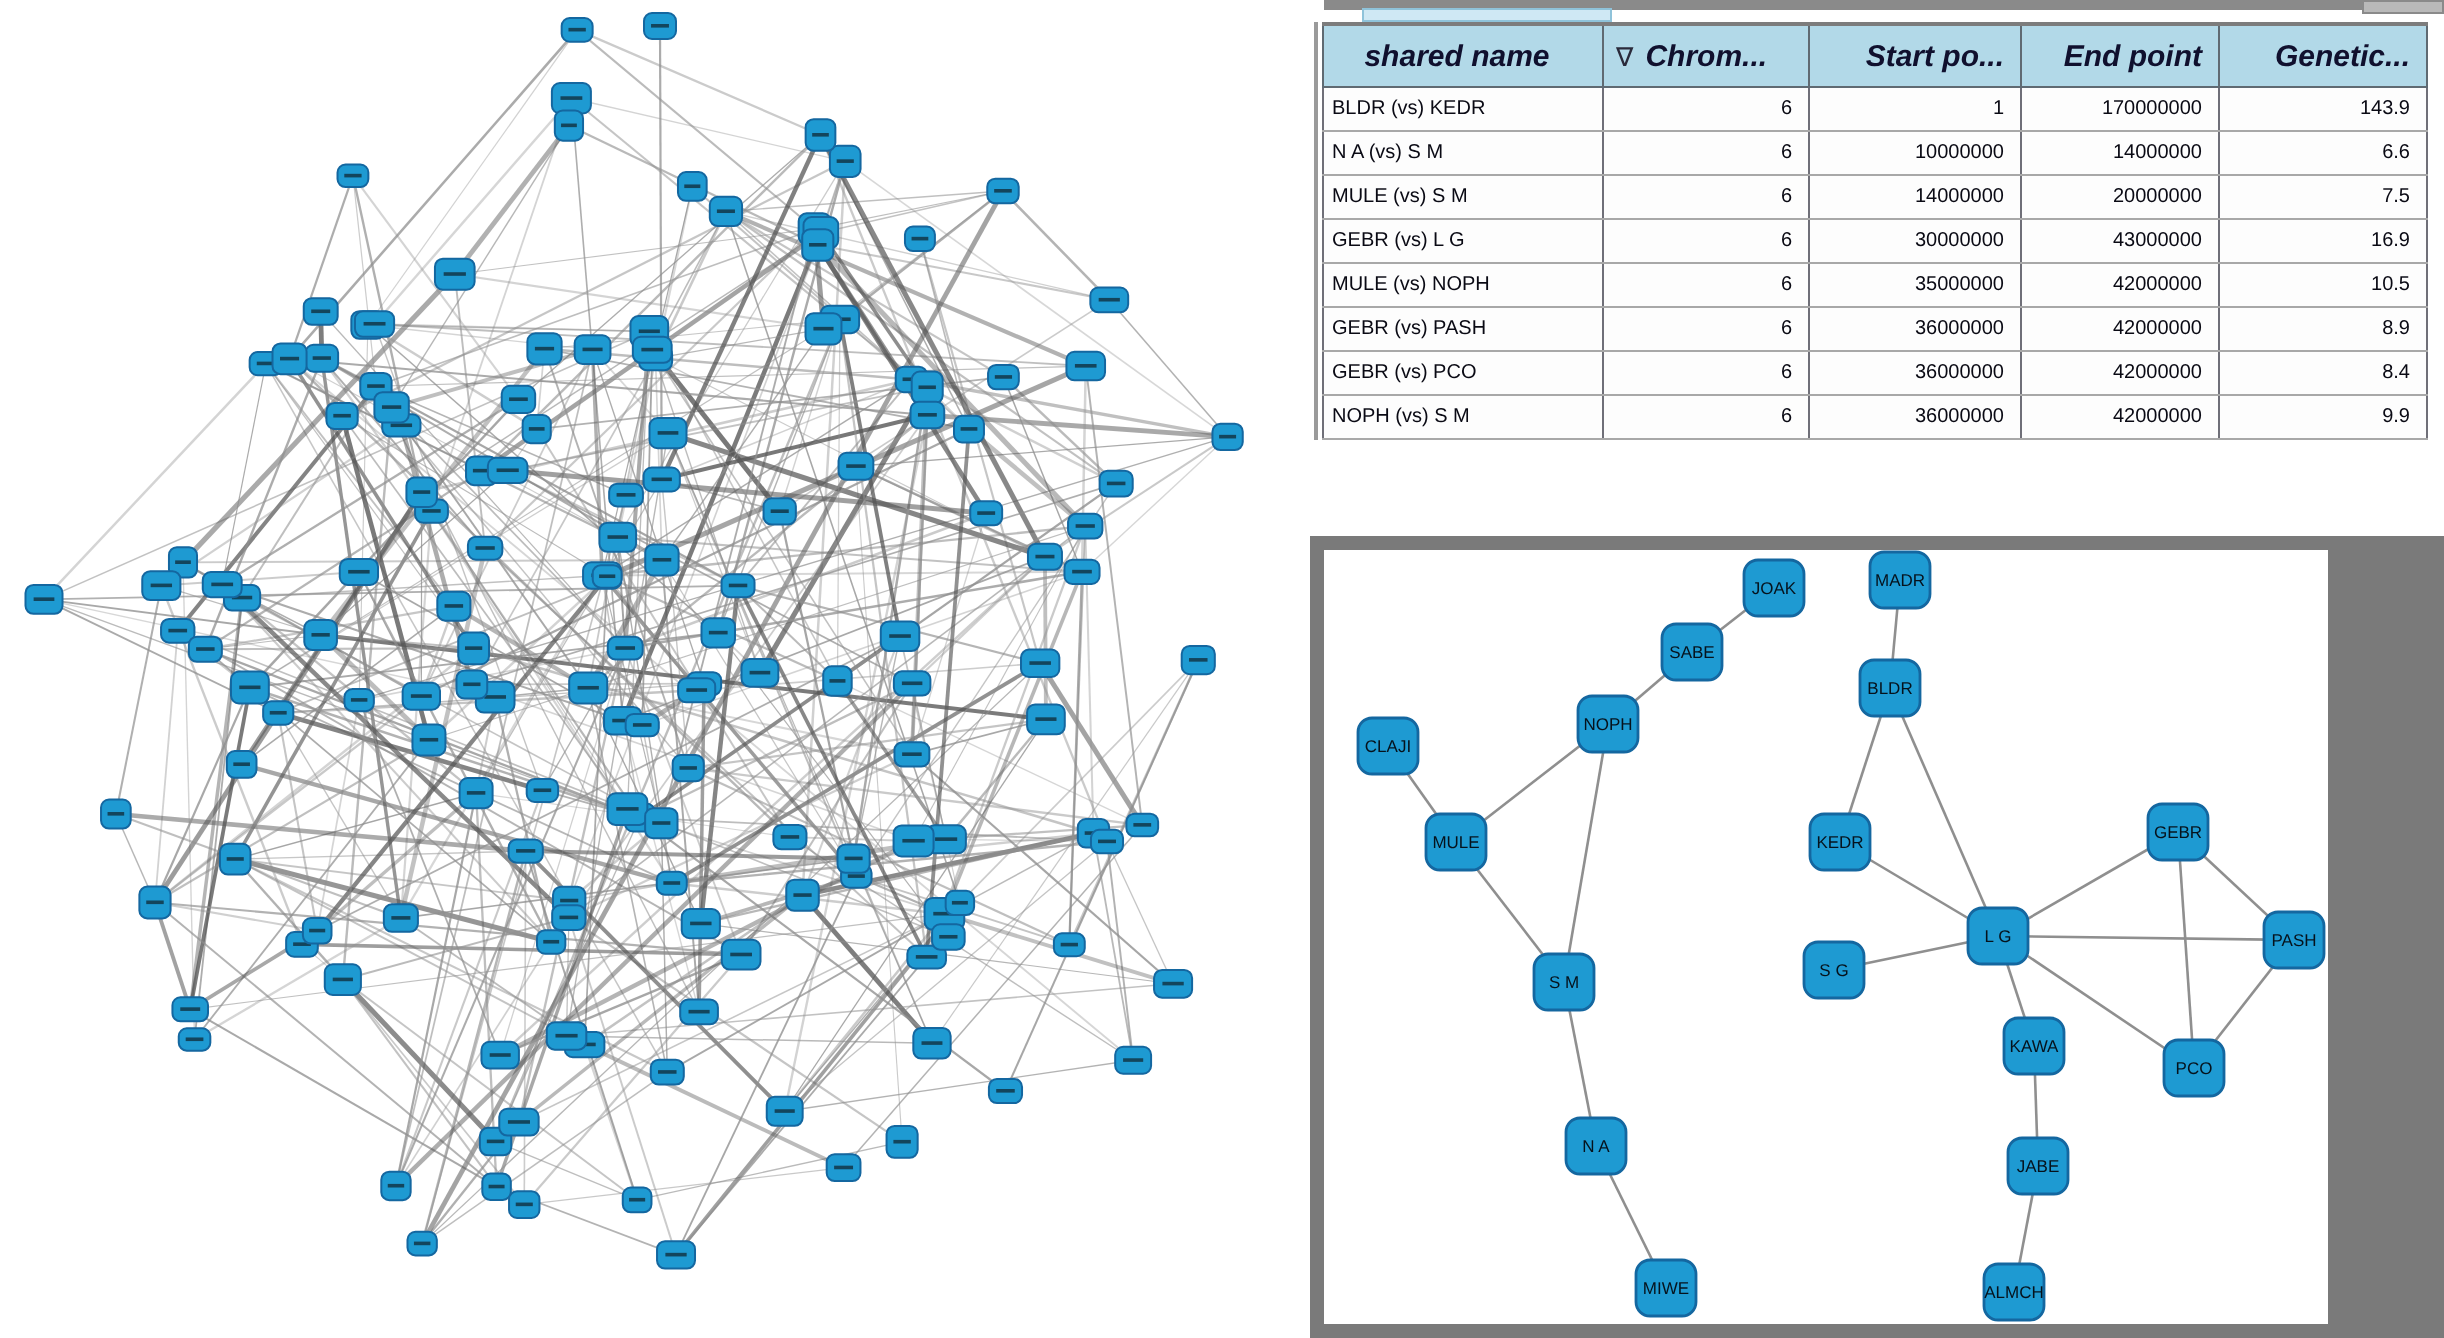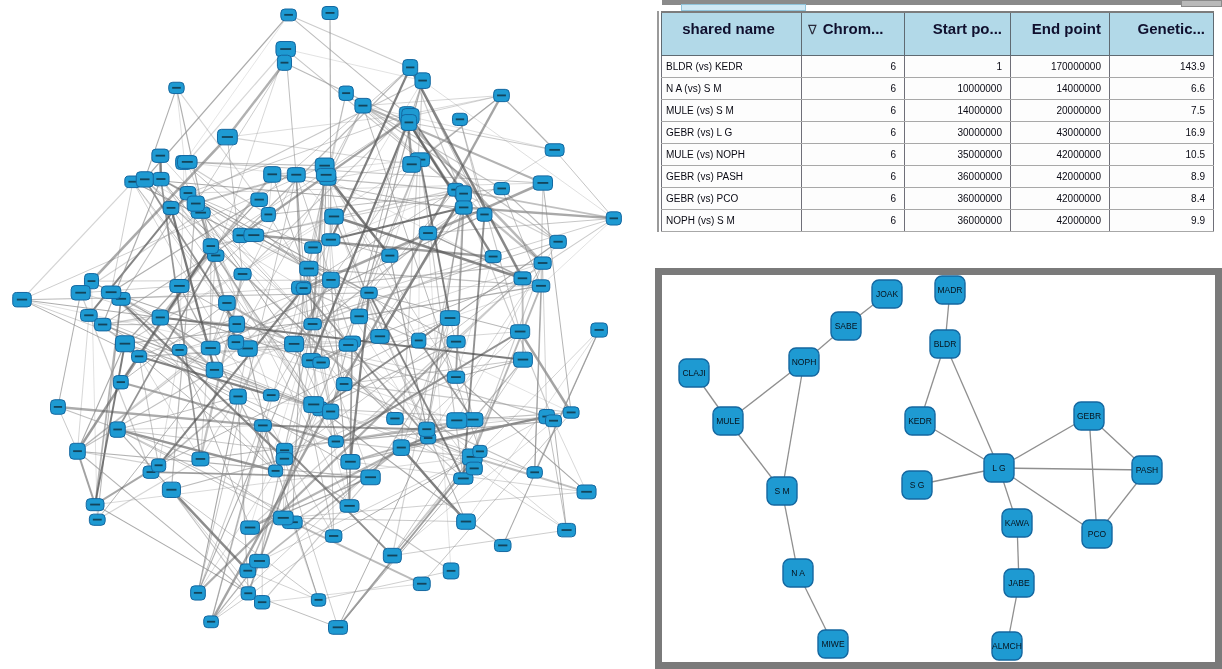--- a/index.html
+++ b/index.html
@@ -15,34 +15,34 @@
   #top-strip .tab{position:absolute;left:26px;top:4px;width:125px;height:7px;background:#cfe8f4;border:1px solid #8fc3da;box-sizing:border-box;}
   #top-strip .scrollbox{position:absolute;left:526px;top:0;width:41px;height:7px;background:#b9b9b9;border:1px solid #8a8a8a;box-sizing:border-box;}
 
   
   #table-panel{position:absolute;left:657px;top:11px;width:558px;background:#ffffff;
                border-left:2px solid #9a9a9a;padding-left:2px;}
   table.attr{border-collapse:collapse;table-layout:fixed;width:553px;
              border:1px solid #7c7c7c;}
   table.attr th{background:#b2d9e8;color:#10102e;font-size:15px;font-weight:700;
                 height:30px;border:1px solid #5f6a72;border-top:2px solid #7c7c7c;
-                text-align:right;padding:0 8px 12px 2px;overflow:hidden;white-space:nowrap;}
+                text-align:right;padding:0 8px 0 2px;overflow:hidden;white-space:nowrap;font-style:italic;}
   table.attr th.first{text-align:center;}
   table.attr td{font-size:10px;color:#0a0a14;height:21px;
                 border-left:1px solid #6f6f78;border-right:1px solid #6f6f78;
                 border-top:1px solid #a8a8a8;border-bottom:1px solid #a8a8a8;
                 padding:0 8px 0 4px;overflow:hidden;white-space:nowrap;background:#fdfdfd;}
   table.attr td.num{text-align:right;}
   table.attr td.name{text-align:left;}
   .filter-glyph{font-size:13px;color:#2a2a3a;margin-right:6px;font-weight:400;}
 
   
   #sub-panel{position:absolute;left:655px;top:268px;width:567px;height:401px;
              background:#7a7a7a;box-sizing:border-box;}
-  #sub-inner{position:absolute;left:7px;top:7px;width:553px;height:387px;background:#ffffff;}
+  #sub-inner{position:absolute;left:7px;top:7px;width:502px;height:387px;background:#ffffff;}
   svg{display:block;}
   text.nodelabel{font-family:"Liberation Sans","DejaVu Sans",sans-serif;
                  font-size:8.5px;fill:#06121c;text-anchor:middle;}
 </style>
 </head>
 <body>
 
 <div id="app">
 
   <div id="left-panel">

